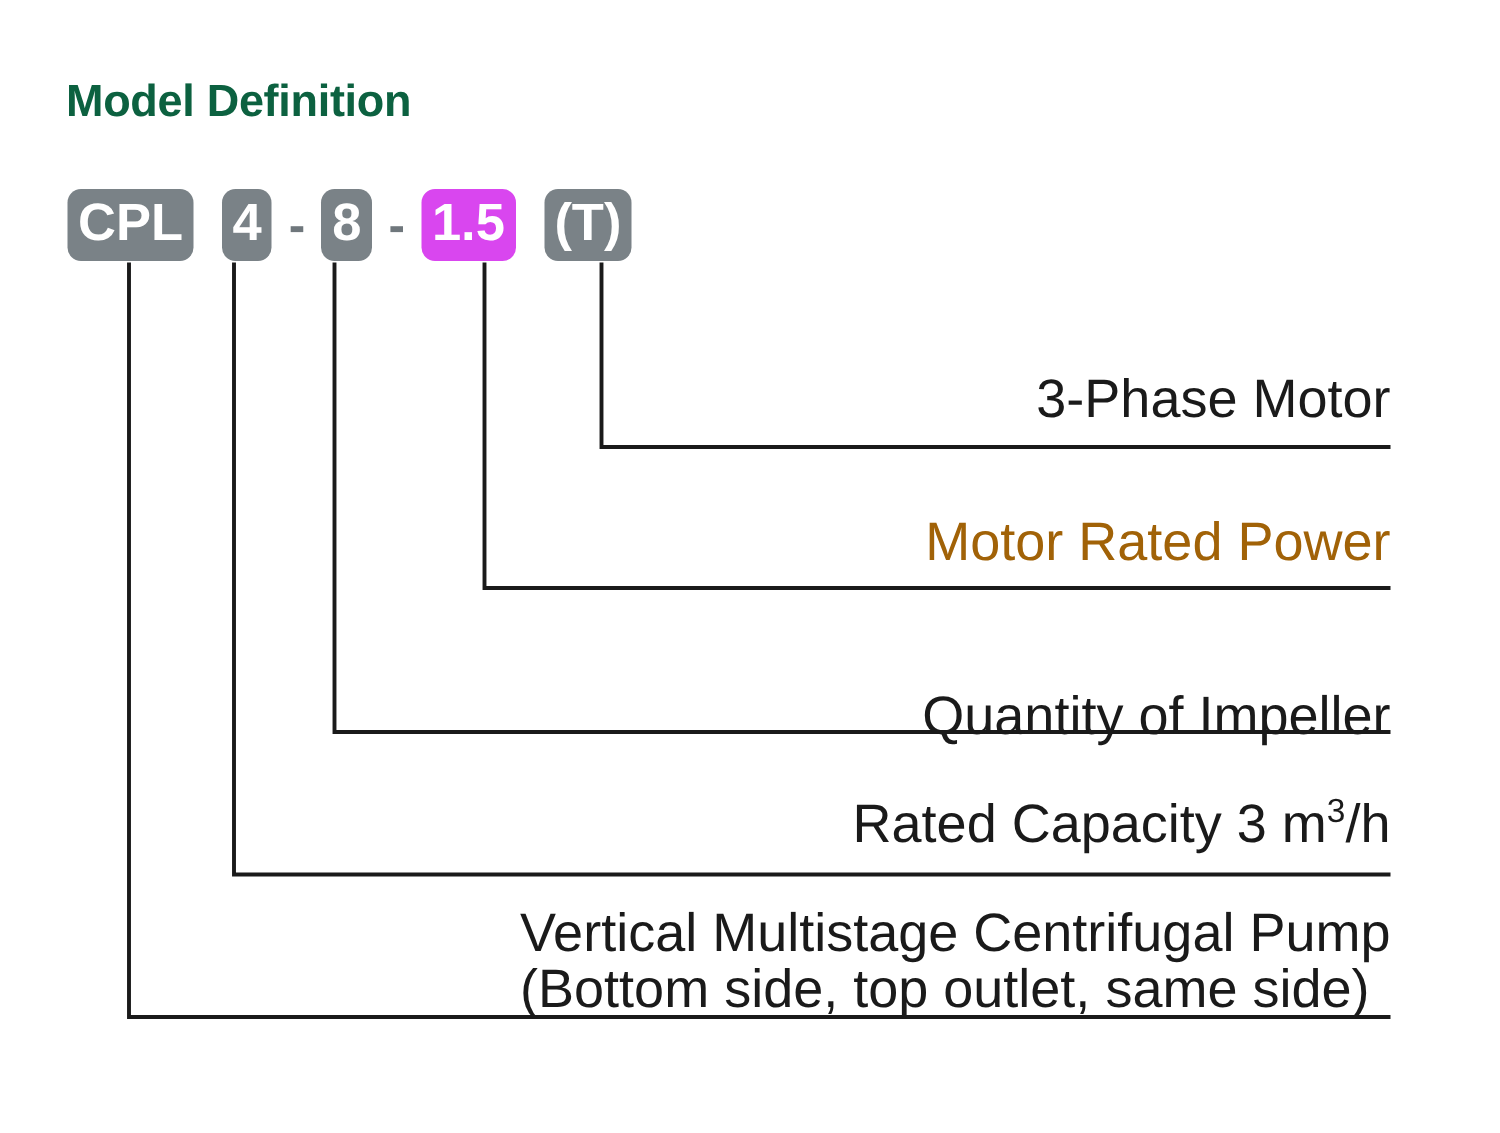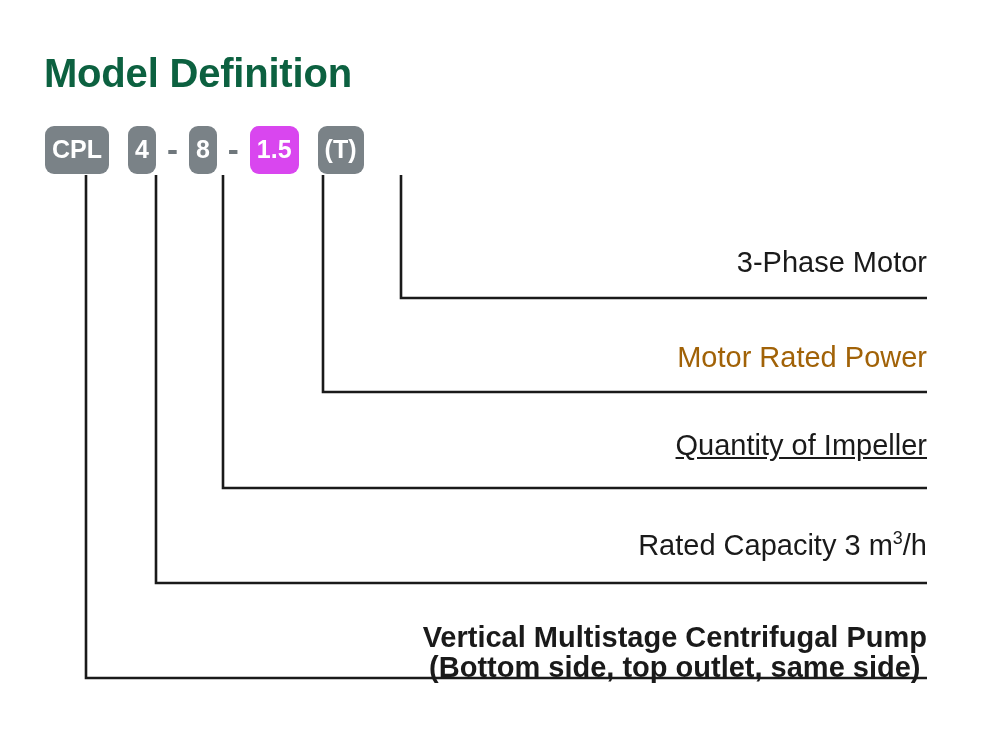--- a/index.html
+++ b/index.html
@@ -19,21 +19,21 @@
     position: relative;
     width: 1000px;
     height: 755px;
   }
 
   
   .page-title {
     position: absolute;
     left: 44px;
     top: 51px;
-    font-size: 40px;
+    font-size: 30px;
     font-weight: bold;
     letter-spacing: -0.2px;
     color: #0c6140;
     white-space: nowrap;
   }
 
   
   .code-row {
     position: absolute;
     left: 45px;
@@ -41,21 +41,21 @@
     height: 48px;
     display: flex;
     align-items: center;
   }
   .code-badge {
     height: 48px;
     box-sizing: border-box;
     background: #7a8287;
     border-radius: 9px;
     color: #ffffff;
-    font-size: 25px;
+    font-size: 35px;
     font-weight: bold;
     line-height: 46px;
     text-align: center;
     padding: 0 7px;
     white-space: nowrap;
   }
   .code-sep {
     color: #6f777c;
     font-size: 33px;
     font-weight: bold;
@@ -71,38 +71,38 @@
     left: 0;
     top: 0;
     width: 1000px;
     height: 755px;
   }
 
   
   .callout {
     position: absolute;
     right: 73px;
-    text-align: center;
+    text-align: left;
     color: #1a1a1a;
-    font-size: 29px;
+    font-size: 36px;
     line-height: 1.04;
     white-space: nowrap;
   }
   .callout .l2 { display: block; }
   .callout sup {
     font-size: 0.62em;
     vertical-align: super;
     line-height: 0;
   }
 
   .callout-3phase   { top: 247px; }
   .callout-power    { top: 342px; }
-  .callout-impeller { top: 430px; text-decoration: underline; }
+  .callout-impeller { top: 458px; }
   .callout-capacity { top: 530px; }
-  .callout-pump     { top: 622px; font-weight: bold; }
+  .callout-pump     { top: 603px; }
 </style>
 </head>
 <body style="background: rgb(255, 255, 255);">
 
 <div id="diagram">
 
   <div class="page-title" style="color: rgb(12, 97, 64);">Model Definition</div>
 
   <div class="code-row">
     <div class="code-badge" style="background: rgb(122, 130, 135); color: rgb(255, 255, 255);">CPL</div>

